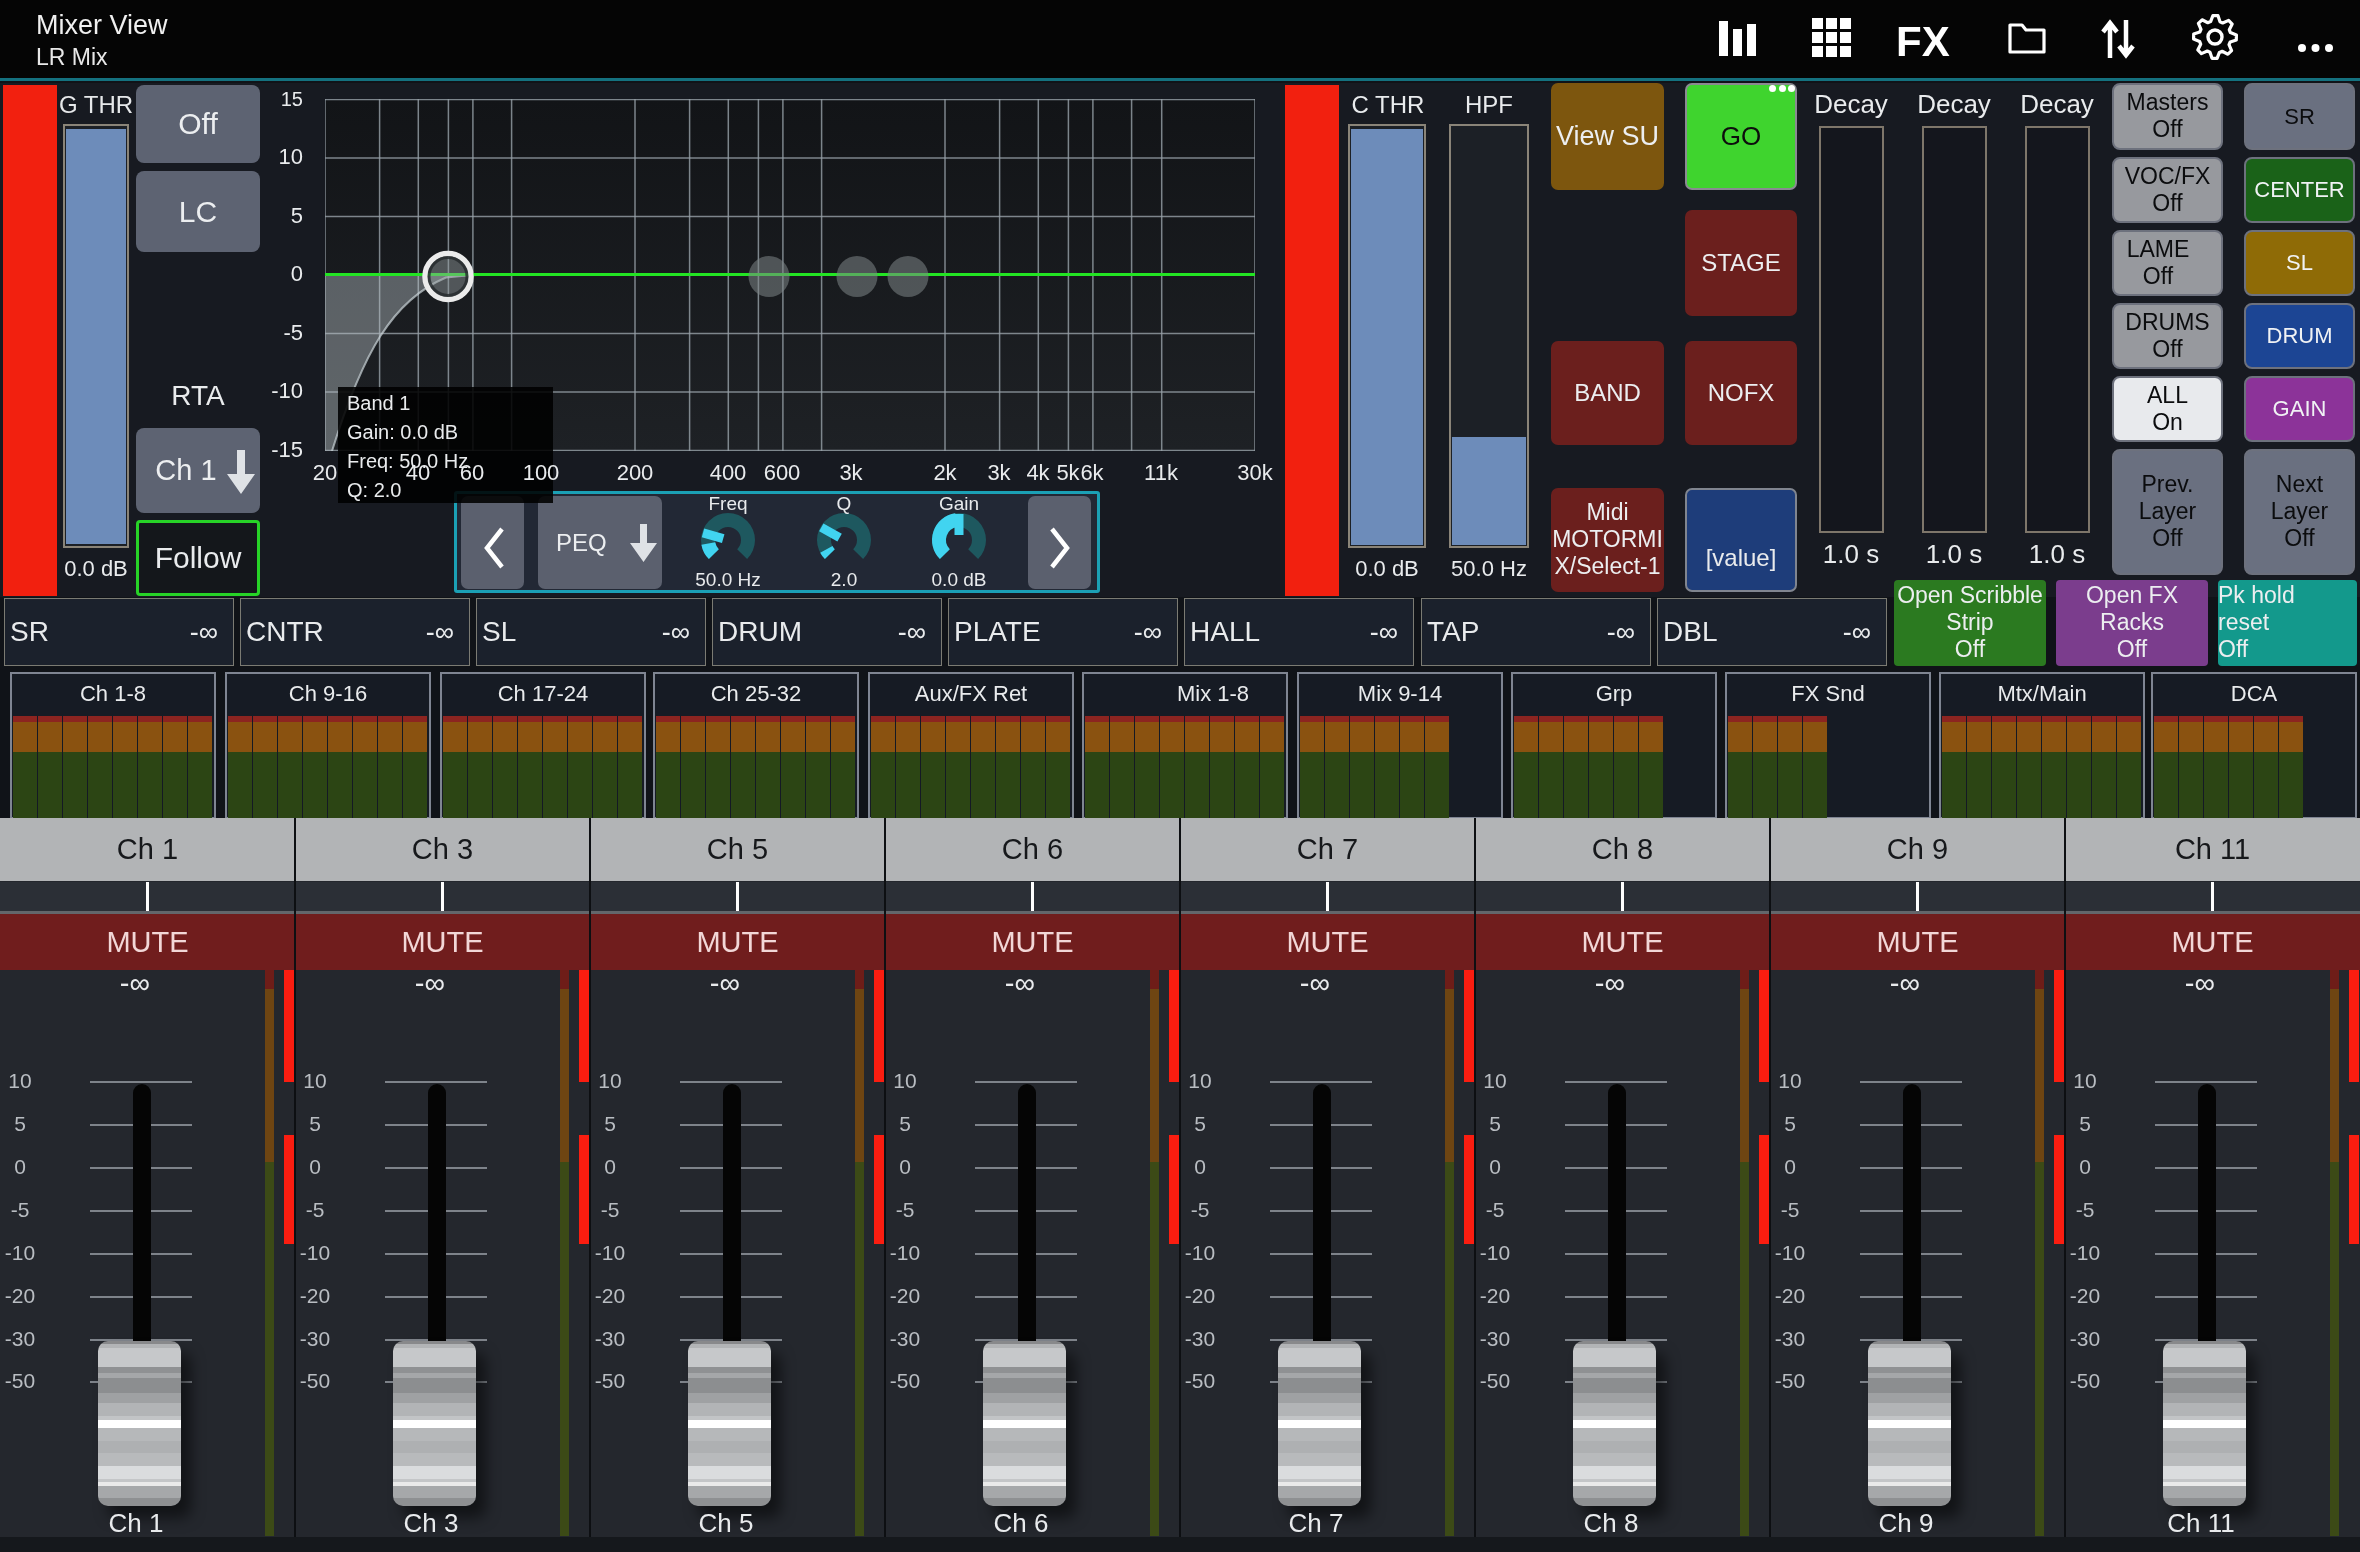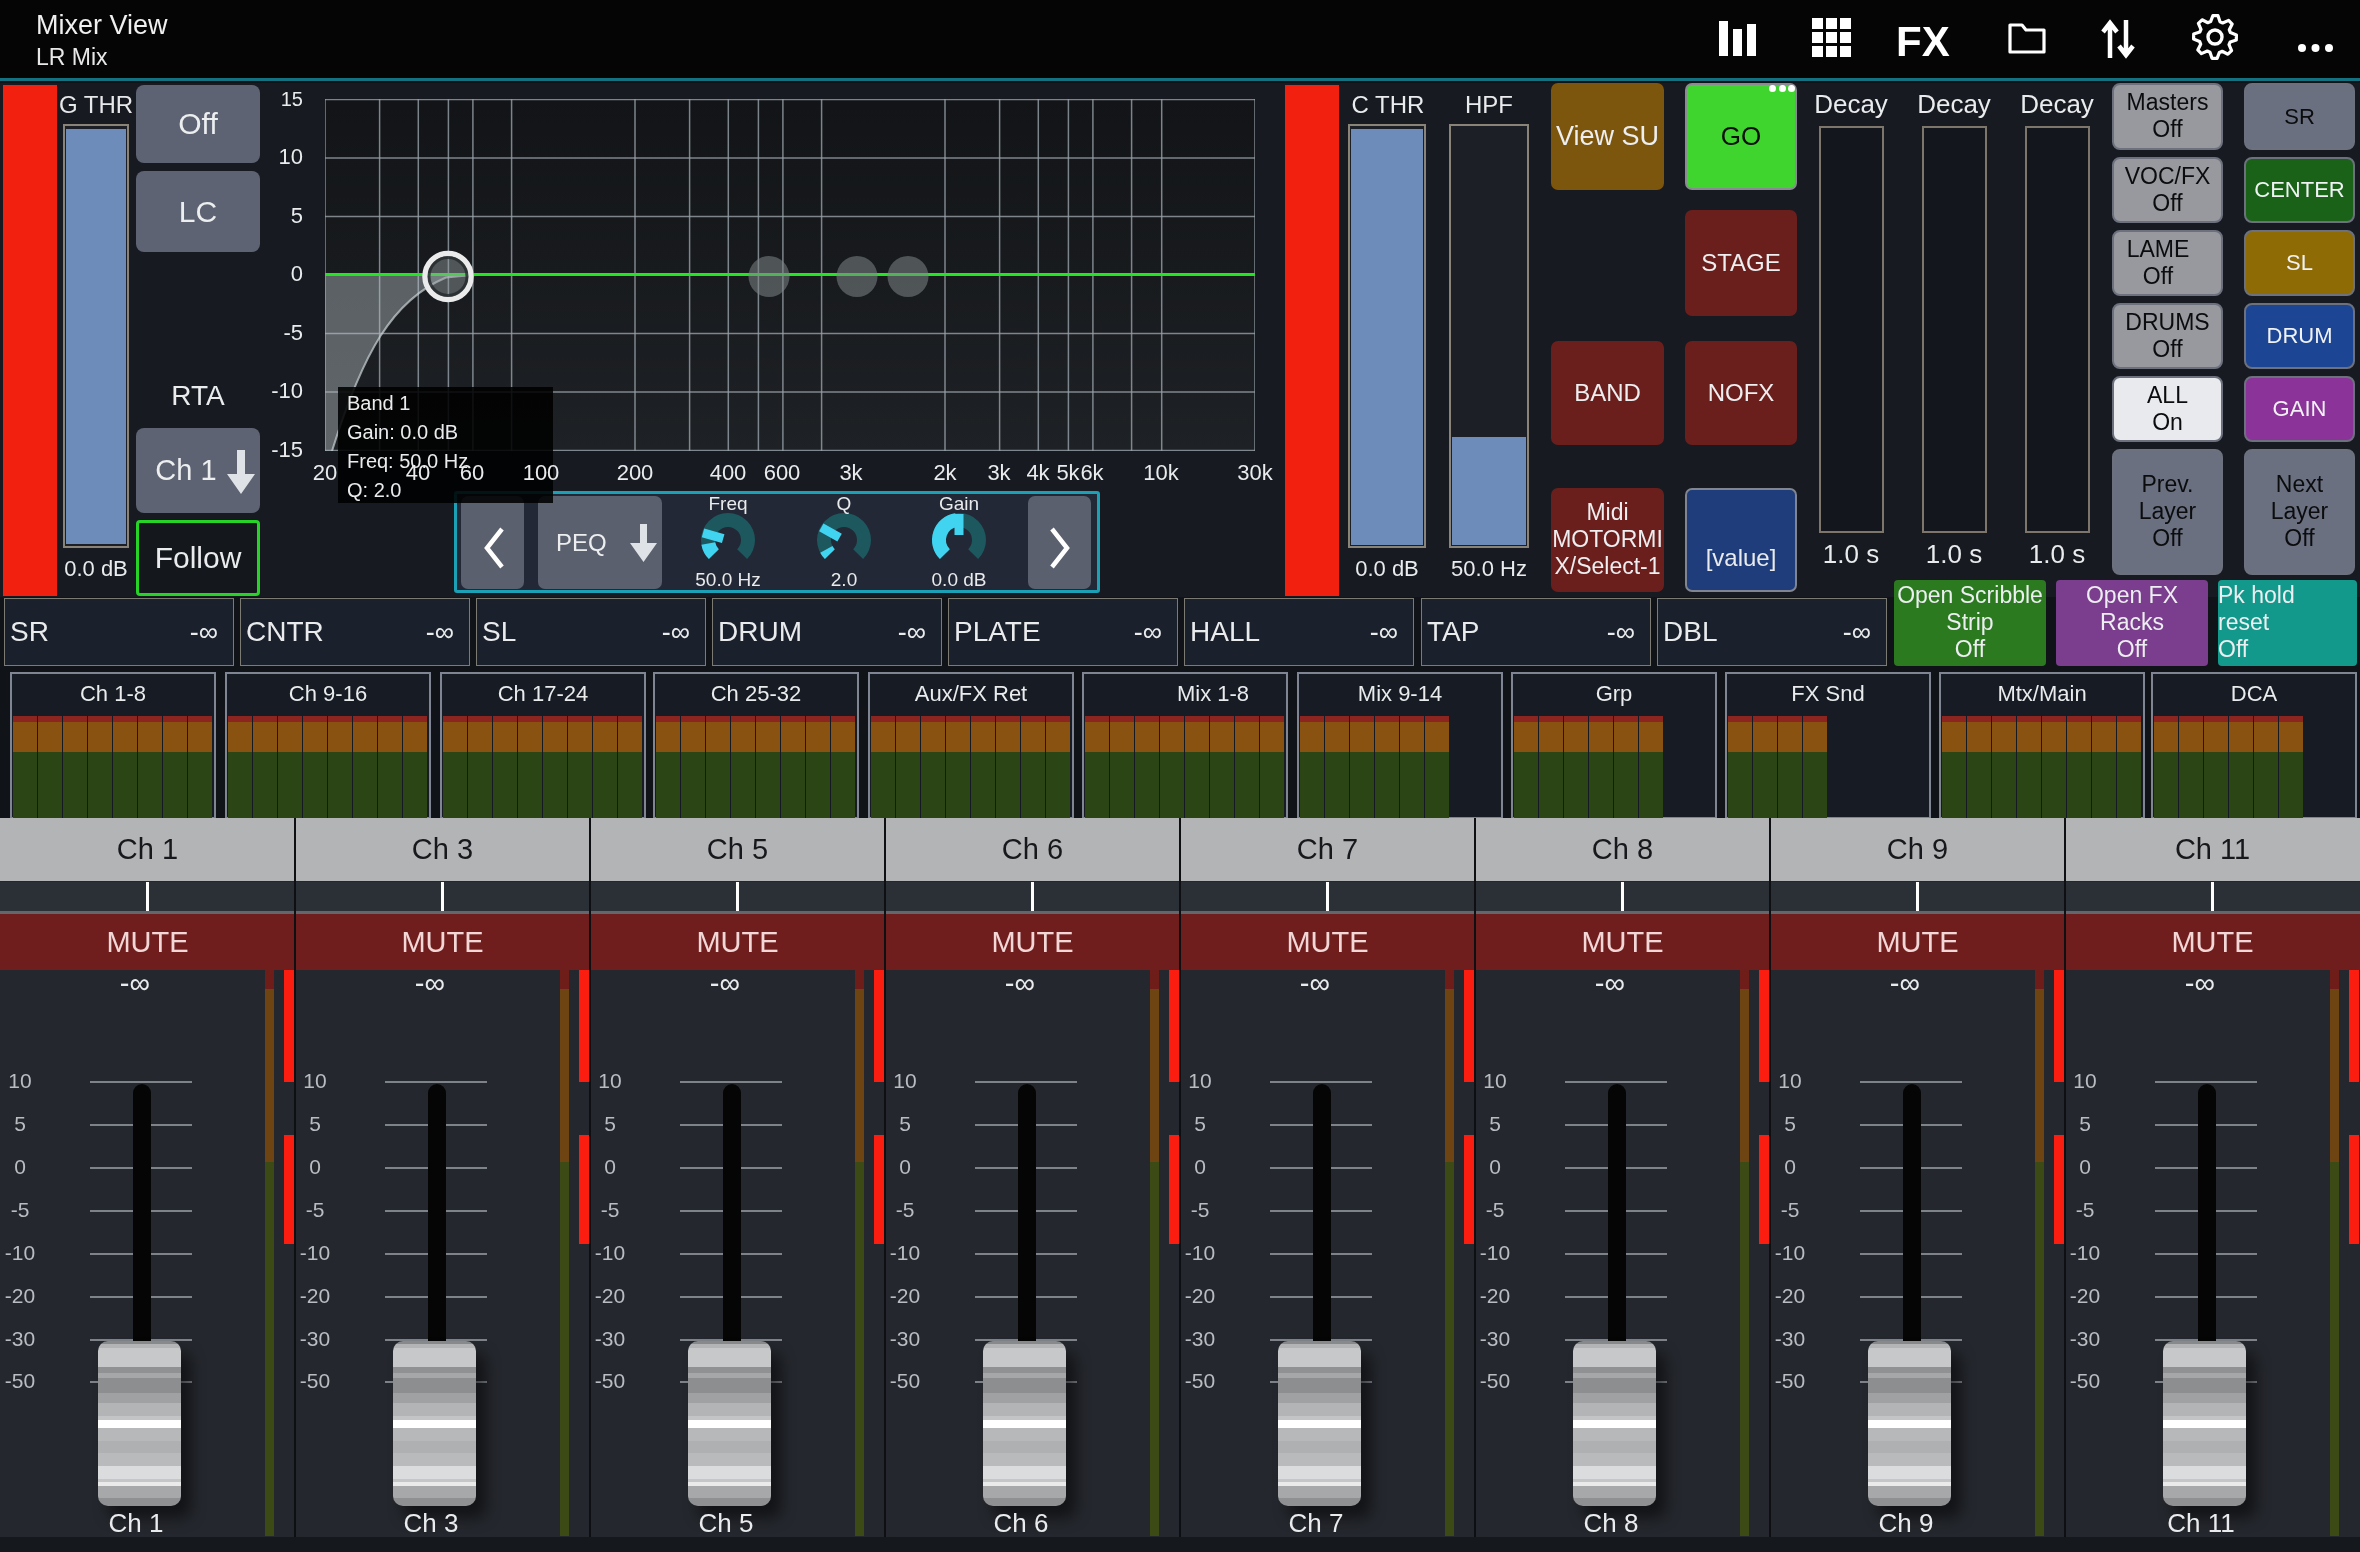--- a/index.html
+++ b/index.html
@@ -138,21 +138,21 @@
     <div style="position:absolute;left:496px;top:459px;width:90px;height:28px;font-size:22px;color:#e9ebed;text-align:center;line-height:28px;font-weight:400;">100</div>
     <div style="position:absolute;left:590px;top:459px;width:90px;height:28px;font-size:22px;color:#e9ebed;text-align:center;line-height:28px;font-weight:400;">200</div>
     <div style="position:absolute;left:683px;top:459px;width:90px;height:28px;font-size:22px;color:#e9ebed;text-align:center;line-height:28px;font-weight:400;">400</div>
     <div style="position:absolute;left:737px;top:459px;width:90px;height:28px;font-size:22px;color:#e9ebed;text-align:center;line-height:28px;font-weight:400;">600</div>
     <div style="position:absolute;left:806px;top:459px;width:90px;height:28px;font-size:22px;color:#e9ebed;text-align:center;line-height:28px;font-weight:400;">3k</div>
     <div style="position:absolute;left:900px;top:459px;width:90px;height:28px;font-size:22px;color:#e9ebed;text-align:center;line-height:28px;font-weight:400;">2k</div>
     <div style="position:absolute;left:954px;top:459px;width:90px;height:28px;font-size:22px;color:#e9ebed;text-align:center;line-height:28px;font-weight:400;">3k</div>
     <div style="position:absolute;left:993px;top:459px;width:90px;height:28px;font-size:22px;color:#e9ebed;text-align:center;line-height:28px;font-weight:400;">4k</div>
     <div style="position:absolute;left:1023px;top:459px;width:90px;height:28px;font-size:22px;color:#e9ebed;text-align:center;line-height:28px;font-weight:400;">5k</div>
     <div style="position:absolute;left:1047px;top:459px;width:90px;height:28px;font-size:22px;color:#e9ebed;text-align:center;line-height:28px;font-weight:400;">6k</div>
-    <div style="position:absolute;left:1116px;top:459px;width:90px;height:28px;font-size:22px;color:#e9ebed;text-align:center;line-height:28px;font-weight:400;">10k</div>
+    <div style="position:absolute;left:1116px;top:459px;width:90px;height:28px;font-size:22px;color:#e9ebed;text-align:center;line-height:28px;font-weight:400;">11k</div>
     <div style="position:absolute;left:1210px;top:459px;width:90px;height:28px;font-size:22px;color:#e9ebed;text-align:center;line-height:28px;font-weight:400;">30k</div>
     <div style="position:absolute;left:347px;top:389px;width:205px;height:116px;font-size:20px;color:#e9ebed;text-align:left;line-height:29px;font-weight:400;">Band 1<br>Gain: 0.0 dB<br>Freq: 50.0 Hz<br>Q: 2.0</div>
     <div style="position:absolute;left:1285px;top:85px;width:54px;height:511px;background:#f2200f;"></div>
     <div style="position:absolute;left:1345px;top:93px;width:86px;height:24px;font-size:24px;color:#e9ebed;text-align:center;line-height:24px;font-weight:400;">C THR</div>
     <div style="position:absolute;left:1348px;top:124px;width:78px;height:424px;background:#1c2026;border:2px solid #8a8478;box-sizing:border-box;"></div>
     <div style="position:absolute;left:1351px;top:129px;width:72px;height:416px;background:#6d8cba;"></div>
     <div style="position:absolute;left:1344px;top:558px;width:86px;height:22px;font-size:22px;color:#e9ebed;text-align:center;line-height:22px;font-weight:400;">0.0 dB</div>
     <div style="position:absolute;left:1449px;top:93px;width:80px;height:24px;font-size:24px;color:#e9ebed;text-align:center;line-height:24px;font-weight:400;">HPF</div>
     <div style="position:absolute;left:1449px;top:124px;width:80px;height:424px;background:#1c2026;border:2px solid #8a8478;box-sizing:border-box;"></div>
     <div style="position:absolute;left:1452px;top:437px;width:74px;height:108px;background:#6d8cba;"></div>

